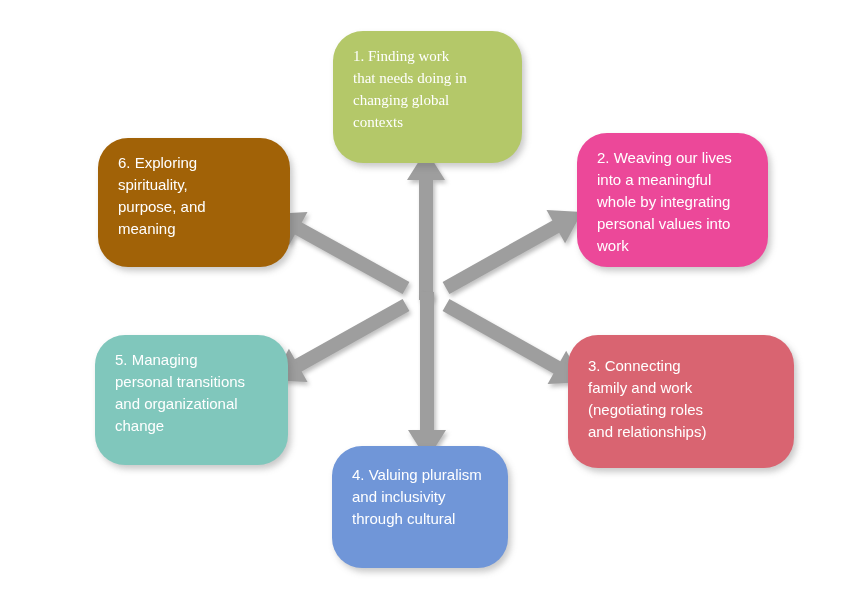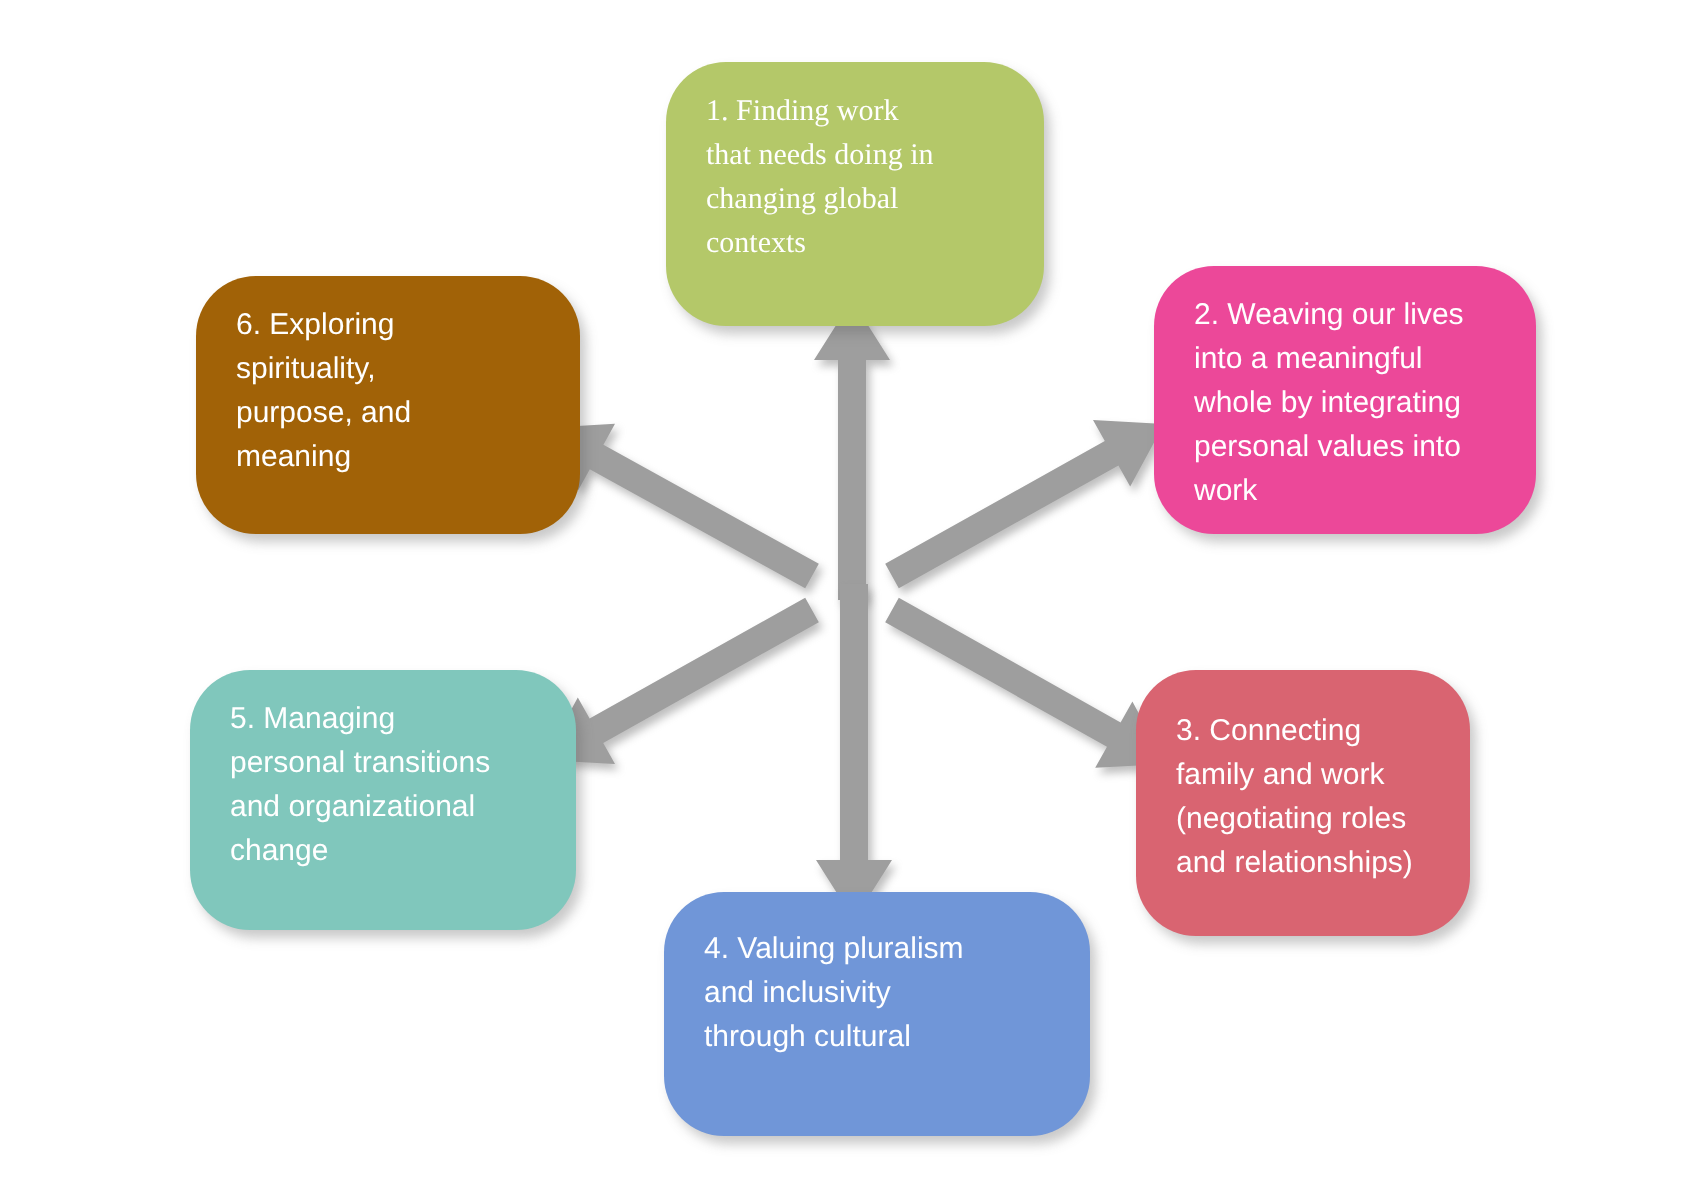--- a/index.html
+++ b/index.html
@@ -38,22 +38,22 @@
     font-size: 15px;
     line-height: 22px;
     padding: 14px 8px 0 20px;
     box-sizing: border-box;
   }
   .task-box .box-text {
     white-space: pre-line;
   }
   .box1 { left: 333px; top: 31px;  width: 189px; height: 132px; font-family: Liberation Serif, serif; }
   .box2 { left: 565px; top: 133px; width: 191px; height: 134px; }
-  .box3 { left: 568px; top: 335px; width: 167px; height: 133px; padding-top: 20px; }
-  .box4 { left: 332px; top: 446px; width: 213px; height: 122px; padding-top: 18px; }
+  .box3 { left: 568px; top: 335px; width: 226px; height: 133px; padding-top: 20px; }
+  .box4 { left: 332px; top: 446px; width: 176px; height: 122px; padding-top: 18px; }
   .box5 { left: 95px;  top: 335px; width: 193px; height: 130px; }
   .box6 { left: 98px;  top: 138px; width: 192px; height: 129px; }
   .center-ellipse {
     position: absolute;
     z-index: 3;
     left: 345px;
     top: 250px;
     width: 162px;
     height: 93px;
     border-radius: 50%;

